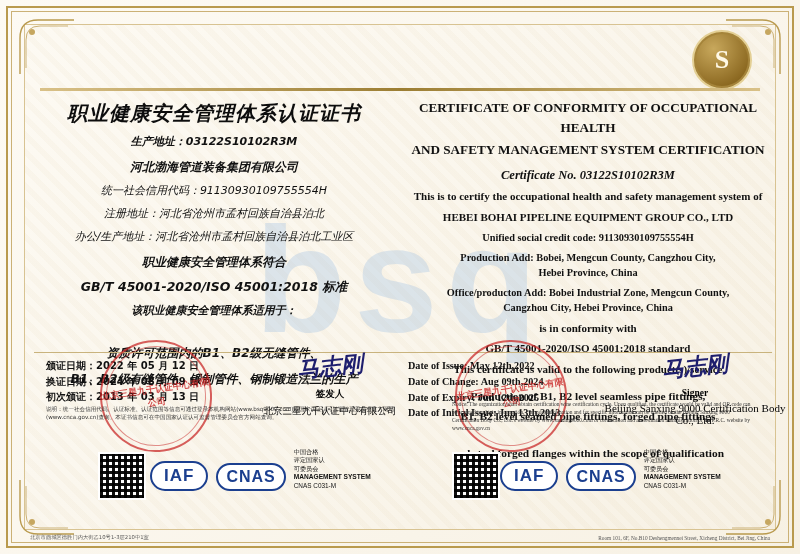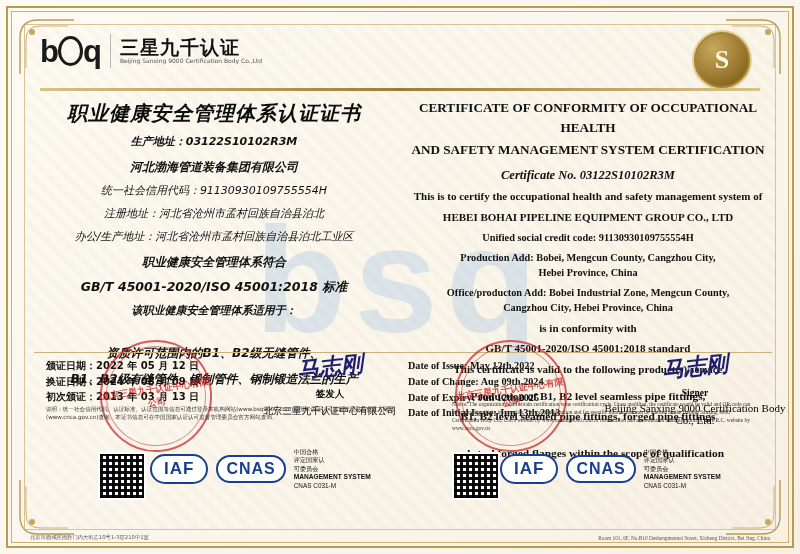--- a/index.html
+++ b/index.html
@@ -172,21 +172,21 @@
       repeating-linear-gradient(0deg,#111 0 3px,#fff 3px 6px),
       repeating-linear-gradient(90deg,#111 0 3px,#fff 3px 6px);
     background-blend-mode:multiply;
     border:2px solid #fff;
   }
   .qr-cn{left:98px;}
   .qr-en{left:452px;}
 
   
   .accred{
-    position:absolute;top:448px;display:flex;align-items:center;gap:8px;
+    position:absolute;top:448px;display:flex;align-items:flex-end;gap:8px;
   }
   .accred-cn{left:150px;}
   .accred-en{left:500px;}
   .iaf,.cnas{
     border:2px solid #1b3f8f;border-radius:20px;
     color:#1b3f8f;font-family:"Liberation Sans", sans-serif;
     font-weight:bold;font-size:17px;
     padding:3px 12px;letter-spacing:1px;
     background:#fff;
   }
@@ -238,28 +238,20 @@
     <svg viewBox="0 0 58 58">
         <path d="M2 56 L2 20 Q2 2 20 2 L56 2" fill="none" stroke="#b99a4e" stroke-width="1.4"></path>
         <path d="M8 50 L8 22 Q8 8 22 8 L50 8" fill="none" stroke="#cbb176" stroke-width="1"></path>
         <circle cx="14" cy="14" r="3" fill="#c6a760"></circle>
       </svg>
   </div>
 
   <div class="watermark">bsq</div>
 
   <div class="header">
-    <div class="logo-wrap">
-      <div class="bsq-logo">b<span class="oval"></span>q</div>
-      <div class="logo-div"></div>
-      <div class="logo-cn">
-        <div class="cn-main">三星九千认证</div>
-        <div class="cn-sub">Beijing Sanxing 9000 Certification Body Co.,Ltd</div>
-      </div>
-    </div>
     <div class="seal-top">
       <span>S</span>
     </div>
   </div>
   <div class="gold-rule"></div>
 
   <div class="col col-cn">
     <div class="cn-title">职业健康安全管理体系认证证书</div>
     <div class="cn-line bold">生产地址：03122S10102R3M</div>
     <div class="cn-strong">河北渤海管道装备集团有限公司</div>

